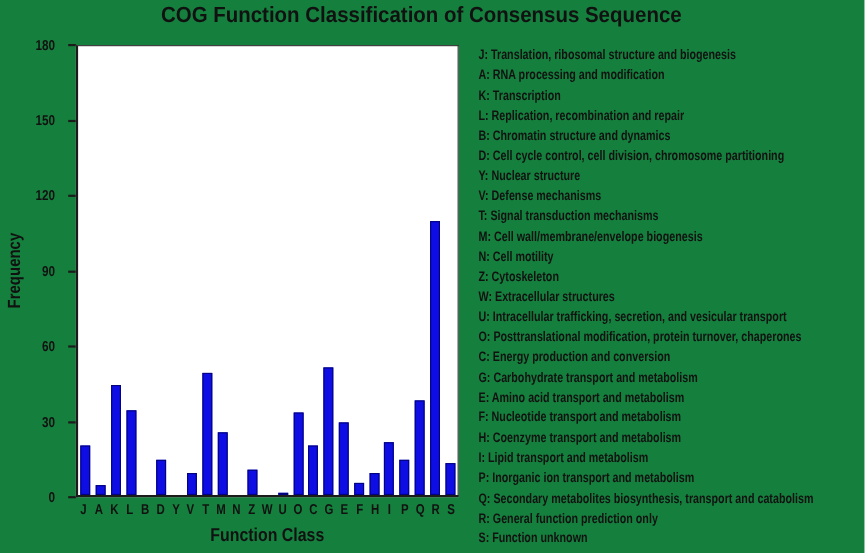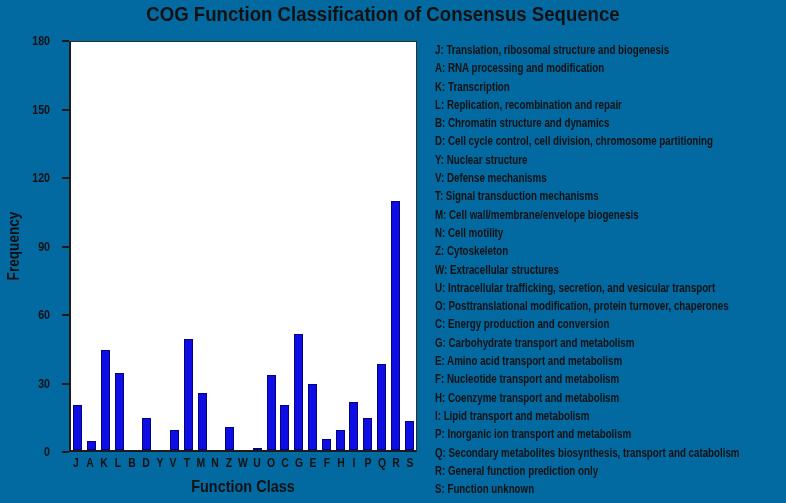--- a/index.html
+++ b/index.html
@@ -1,17 +1,17 @@
 <!DOCTYPE html>
 <html><head>
 <meta charset="utf-8">
 <style>
   html,body{margin:0;padding:0;background:#ffffff;}
   body{font-family:"Liberation Sans","DejaVu Sans",sans-serif;}
-  #figure{position:relative;width:786px;height:503px;background:#0369a1;overflow:hidden;}
+  #figure{position:relative;width:786px;height:503px;background:#15803d;overflow:hidden;}
   .title{
     position:absolute;left:0;top:3px;width:766px;text-align:center;
     font-size:20px;font-weight:bold;color:#111;
     transform:scaleX(.93);transform-origin:center;white-space:nowrap;
   }
   .plot{
     position:absolute;left:69px;top:41px;width:348px;height:411px;
     box-sizing:border-box;background:#fff;
     border-left:2px solid #1b1b1b;border-bottom:2px solid #1b1b1b;
     border-top:1px solid #2e2e2e;border-right:1px solid #2e2e2e;

